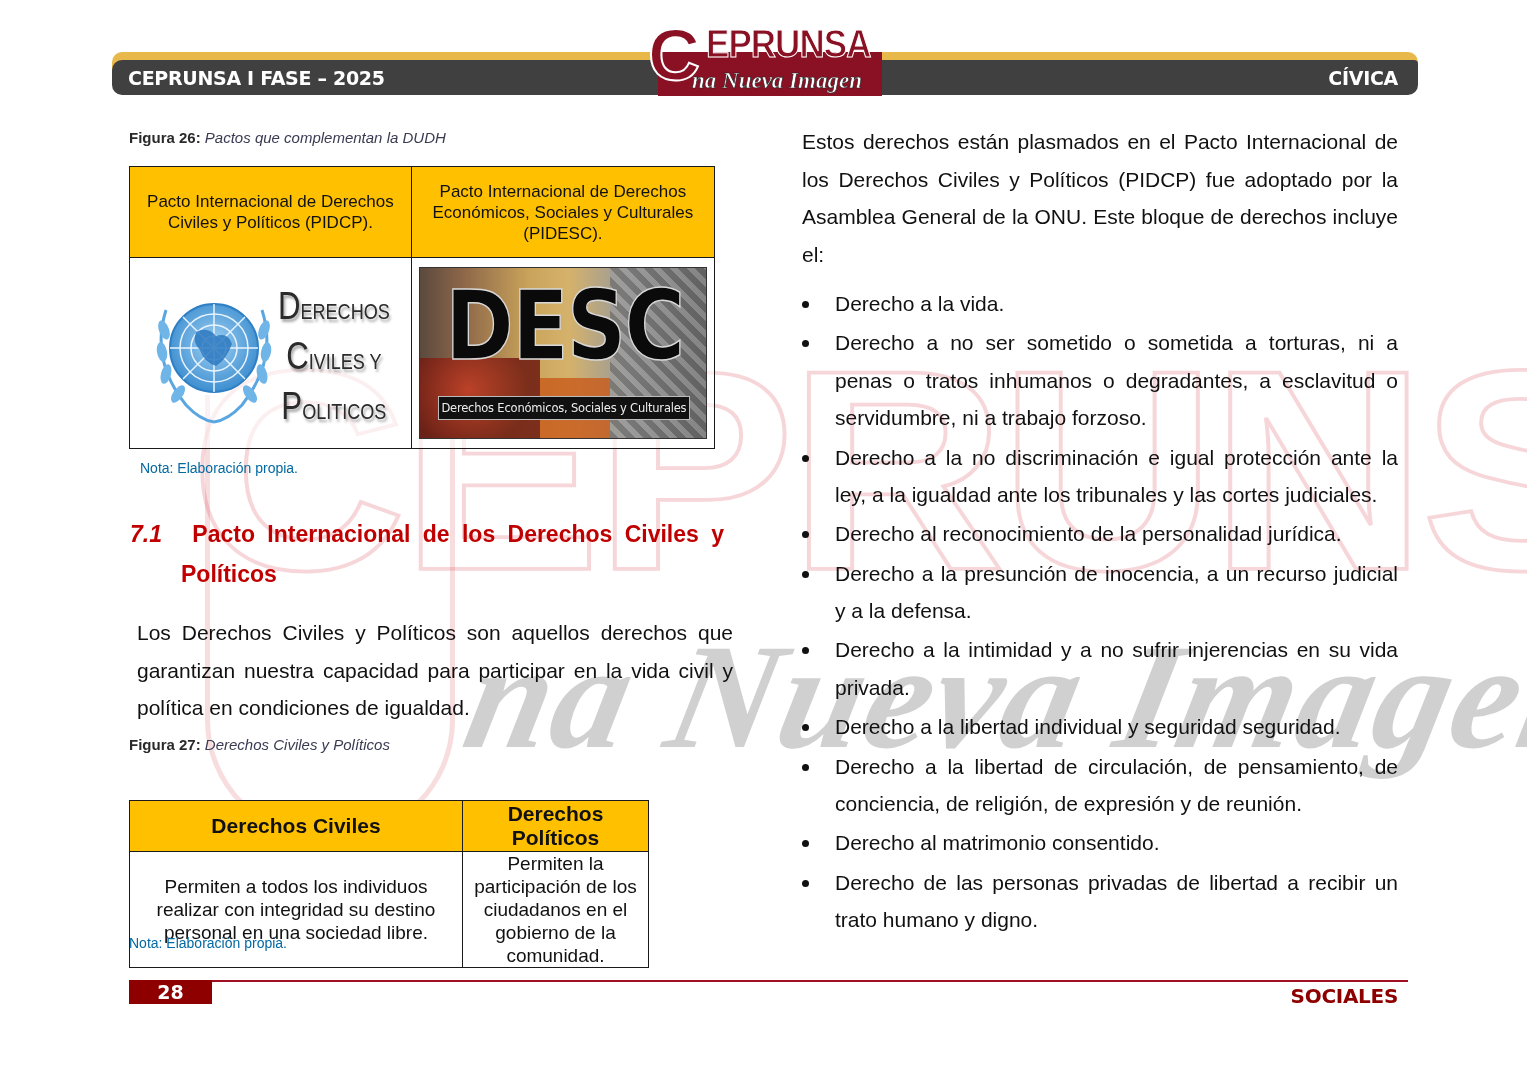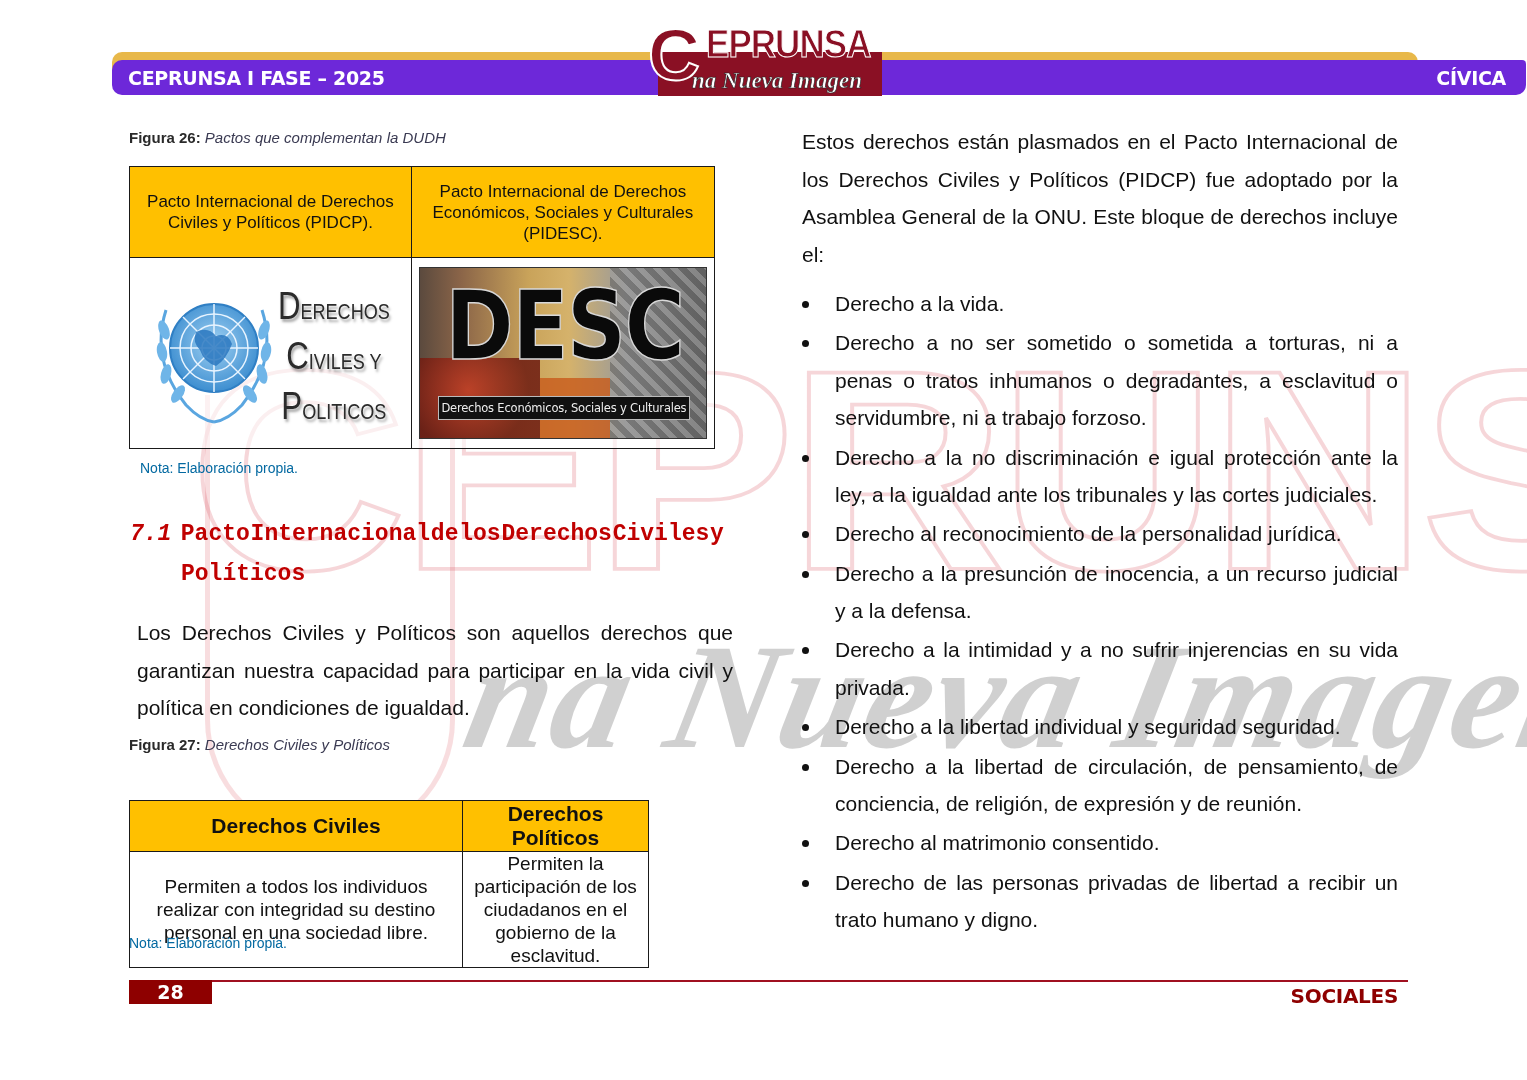--- a/index.html
+++ b/index.html
@@ -29,22 +29,22 @@
       transform: skewX(-12deg);
       white-space: nowrap;
     }
 
     
     .header-gold {
       position: absolute; left: 112px; top: 52px; width: 1306px; height: 22px;
       background: #e8b84a; border-radius: 10px 10px 0 0; z-index: 1;
     }
     .header-band {
-      position: absolute; left: 112px; top: 60px; width: 1414px; height: 35px;
-      background: #6d28d9; border-radius: 10px 4px 10px 10px; z-index: 2;
+      position: absolute; left: 112px; top: 60px; width: 1306px; height: 35px;
+      background: #404040; border-radius: 10px 4px 10px 10px; z-index: 2;
       display: flex; align-items: center; justify-content: space-between;
       box-sizing: border-box; padding: 0 20px 0 16px;
     }
     .header-band span {
       color: #ffffff; font-weight: bold; font-size: 19px;
       font-family: "DejaVu Sans", sans-serif; letter-spacing: -0.3px;
     }
     .logo {
       position: absolute; left: 646px; top: 18px; width: 240px; height: 82px; z-index: 3;
     }
@@ -119,21 +119,21 @@
     }
     .desc-strip {
       position: absolute; left: 18px; top: 128px; width: 250px; height: 22px;
       background: #111; border: 1px solid #bbb; color: #eee;
       font-size: 11.5px; line-height: 22px; text-align: center;
       font-family: "DejaVu Sans", sans-serif; white-space: nowrap; letter-spacing: -0.2px;
     }
 
     .section-title {
       position: absolute; left: 130px; top: 514px; width: 594px; z-index: 5;
-      color: #c00000; font-weight: bold; font-size: 23px; line-height: 40px; font-family: Liberation Mono, monospace;
+      color: #c00000; font-weight: bold; font-size: 23px; line-height: 40px;
     }
     .section-title .num { font-style: italic; display: inline-block; width: 50px; }
     .section-title .row1 { display: flex; justify-content: space-between; }
     .section-title .row2 { padding-left: 51px; }
 
     .para {
       position: absolute; font-size: 21px; line-height: 37.5px; color: #111; text-align: justify;
       z-index: 5;
     }
     .para-left { left: 129px; top: 606px; width: 596px; }
@@ -278,21 +278,21 @@
   <i>Derechos Civiles y Políticos</i>
 </div>
 <table class="fig-table t27">
   <tbody>
       <tr>
     <th>Derechos Civiles</th>
     <th>Derechos Políticos</th>
   </tr>
   <tr>
     <td>Permiten a todos los individuos realizar con integridad su destino personal en una sociedad libre.</td>
-    <td>Permiten la participación de los ciudadanos en el gobierno de la esclavitud.</td>
+    <td>Permiten la participación de los ciudadanos en el gobierno de la comunidad.</td>
   </tr>
 </tbody>
   </table>
 <div class="nota" style="left:129px; top:935px; font-size:14px;">Nota: Elaboración propia.</div>
 
 <p class="para para-right" style="margin:0;">Estos derechos están plasmados en el Pacto Internacional de los Derechos Civiles y Políticos (PIDCP) fue adoptado por la Asamblea General de la ONU. Este bloque de derechos incluye el:</p>
 <ul class="bullets">
   <li><span class="bullet"></span><span>Derecho a la vida.</span></li>
   <li><span class="bullet"></span><span>Derecho a no ser sometido o sometida a torturas, ni a penas o tratos inhumanos o degradantes, a esclavitud o servidumbre, ni a trabajo forzoso.</span></li>
   <li><span class="bullet"></span><span>Derecho a la no discriminación e igual protección ante la ley, a la igualdad ante los tribunales y las cortes judiciales.</span></li>

